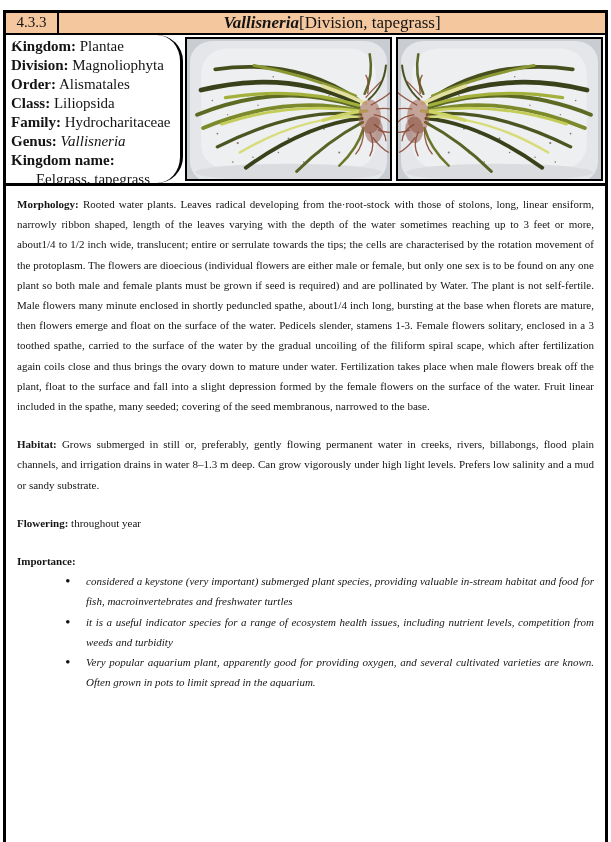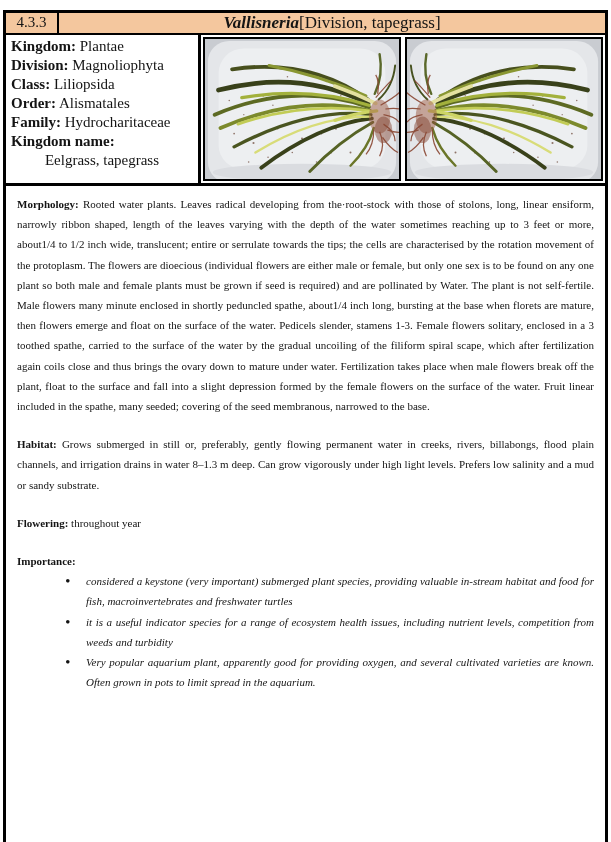--- a/index.html
+++ b/index.html
@@ -33,25 +33,26 @@
     display:flex; align-items:center; justify-content:center;
     font-size:17px; white-space:pre;
   }
   .cell-title .species { font-weight:bold; font-style:italic; }
   
   .info-row {
     display:flex; height:151px;
     border-bottom:3px solid #000;
   }
   .tax-cell {
-    width:195px; flex:none;
+    width:177px; flex:none;
     border-right:3px solid #000;
     padding:2px 3px 14px 5px;
     font-size:15px; line-height:19px;
     overflow:hidden;
+    border-radius:26px;
   }
   .tax-row b { font-weight:bold; }
   .tax-row .em { font-style:italic; }
   .tax-common-value { text-align:center; padding-right:2px; }
   .photo-cell {
     flex:1; padding:2px 2px;
   }
   .photo-frame {
     width:100%; height:100%;
     border:2px solid #000;
@@ -86,23 +87,24 @@
 
   <div class="header-row">
     <div class="cell-num">4.3.3</div>
     <div class="cell-title"><span class="species">Vallisneria</span> <span>[Division, tapegrass]</span></div>
   </div>
 
   <div class="info-row">
     <div class="tax-cell">
       <div class="tax-row"><b>Kingdom:</b> <span>Plantae</span></div>
       <div class="tax-row"><b>Division:</b> <span>Magnoliophyta</span></div>
+      <div class="tax-row"><b>Order:</b> <span>Alismatales</span></div>
       <div class="tax-row"><b>Class:</b> <span>Liliopsida</span></div>
-      <div class="tax-row"><b>Order:</b> <span>Alismatales</span></div>
       <div class="tax-row"><b>Family:</b> <span>Hydrocharitaceae</span></div>
+      <div class="tax-row"><b>Genus:</b> <span class="em">Vallisneria</span></div>
       <div class="tax-row"><b>Kingdom name:</b></div>
       <div class="tax-row tax-common-value">Eelgrass, tapegrass</div>
     </div>
 
     <div class="photo-cell">
       <div class="photo-frame">
         <svg viewBox="0 0 200 148" preserveAspectRatio="none">
           <defs>
             <g id="plantA">
               <rect x="0" y="0" width="200" height="148" fill="#c9ccd1"></rect>

